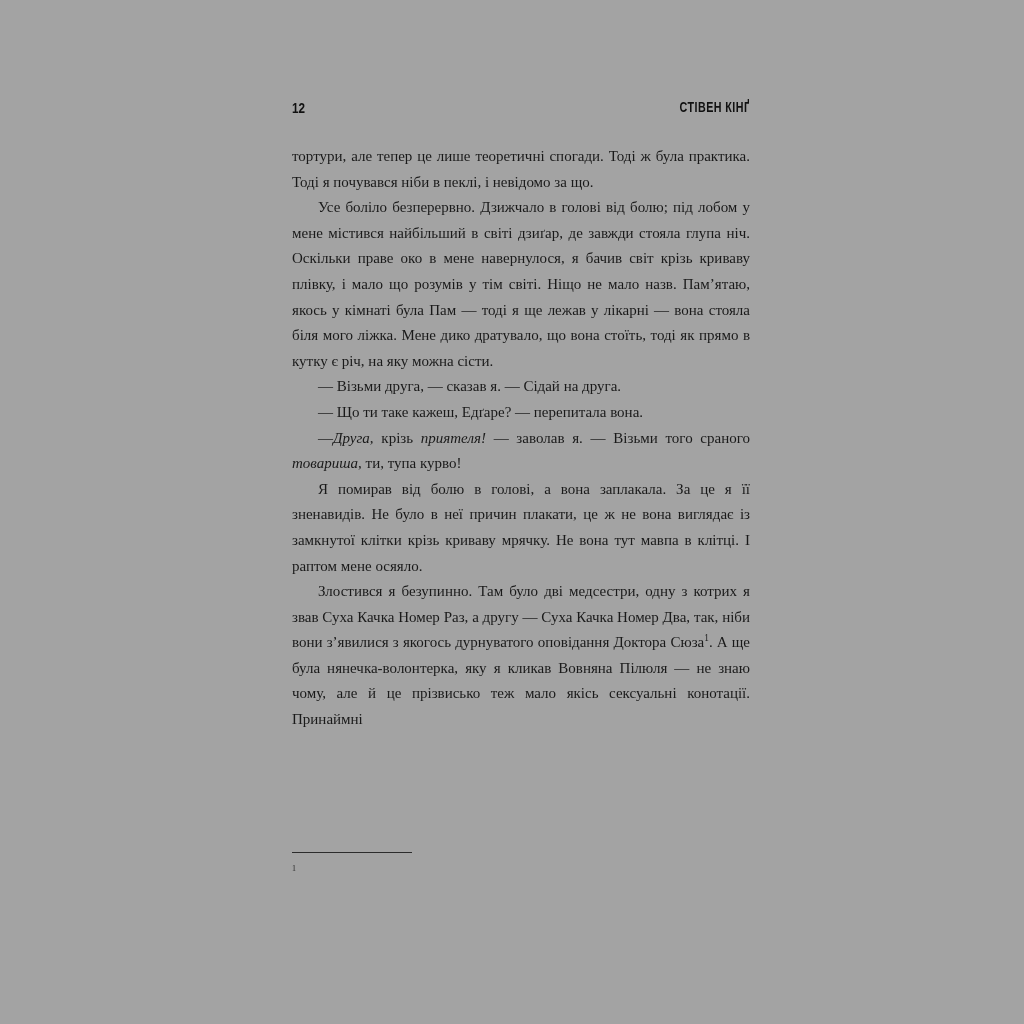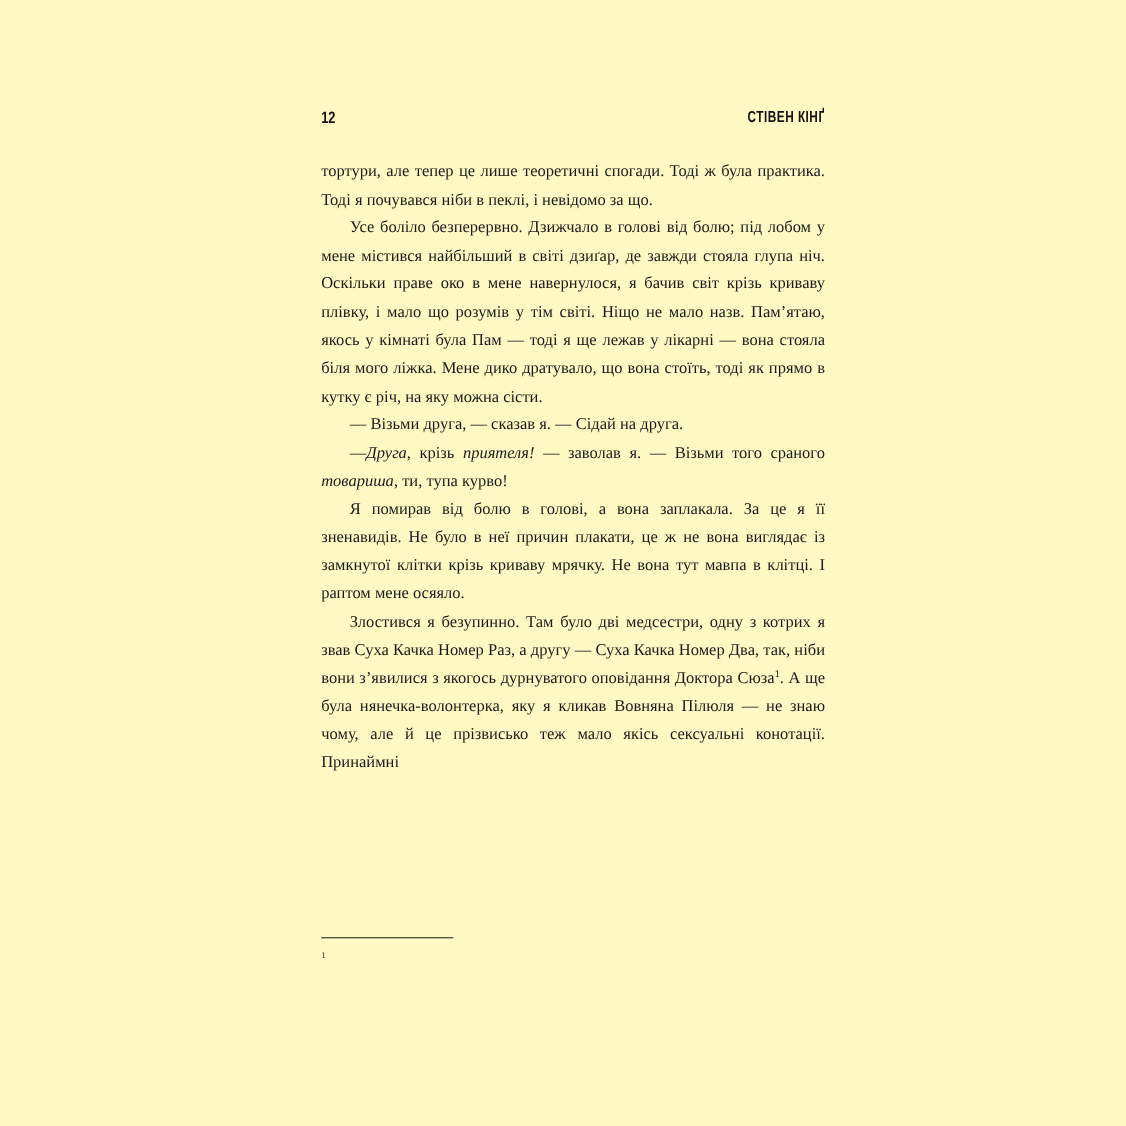--- a/index.html
+++ b/index.html
@@ -5,21 +5,21 @@
 <style>
   html, body {
     margin: 0;
     padding: 0;
     background: #ffffff;
   }
   .page {
     position: relative;
     width: 1024px;
     height: 1024px;
-    background: #fef9c3;
+    background: #a3a3a3;
     overflow: hidden;
     font-family: "Liberation Serif", "DejaVu Serif", serif;
     color: #1a1a1a;
     -webkit-font-smoothing: antialiased;
   }
 
   
   .running-head {
     position: absolute;
     left: 292px;
@@ -122,20 +122,21 @@
   <div class="textblock">
 
     <p class="para first">тортури, але тепер це лише теоретичні спогади. Тоді ж була практика. Тоді я почувався ніби в пеклі, і невідомо за що.</p>
 
 
 
     <p class="para">Усе боліло безперервно. Дзижчало в голові від болю; під лобом у мене містився найбільший в світі дзиґар, де завжди стояла глупа ніч. Оскільки праве око в мене навернулося, я бачив світ крізь криваву плівку, і мало що розумів у тім світі. Ніщо не мало назв. Пам’ятаю, якось у кімнаті була Пам — тоді я ще лежав у лікарні — вона стояла біля мого ліжка. Мене дико дратувало, що вона стоїть, тоді як прямо в кутку є річ, на яку можна сісти.</p>
 
     <p class="para">— Візьми друга, — сказав я. — Сідай на друга.</p>
 
+    <p class="para">— Що ти таке кажеш, Едґаре? — перепитала вона.</p>
 
     <p class="para">
       <span>—</span><i>Друга,</i><span> крізь </span><i>приятеля!</i><span> — заволав я. — Візьми того сраного </span><i>товариша</i><span>, ти, тупа курво!</span>
     </p>
 
     <p class="para">Я помирав від болю в голові, а вона заплакала. За це я її зненавидів. Не було в неї причин плакати, це ж не вона виглядає із замкнутої клітки крізь криваву мрячку. Не вона тут мавпа в клітці. І раптом мене осяяло.</p>
 
 
     <p class="para"><span>Злостився я безупинно. Там було дві медсестри, одну з котрих я звав Суха Качка Номер Раз, а другу — Суха Качка Номер Два, так, ніби вони з’явилися з якогось дурнуватого оповідання Доктора Сюза</span><sup class="fn">1</sup><span>. А ще була нянечка-волонтерка, яку я кликав Вовняна Пілюля — не знаю чому, але й це прізвисько теж мало якісь сексуальні конотації. Принаймні</span></p>
 

